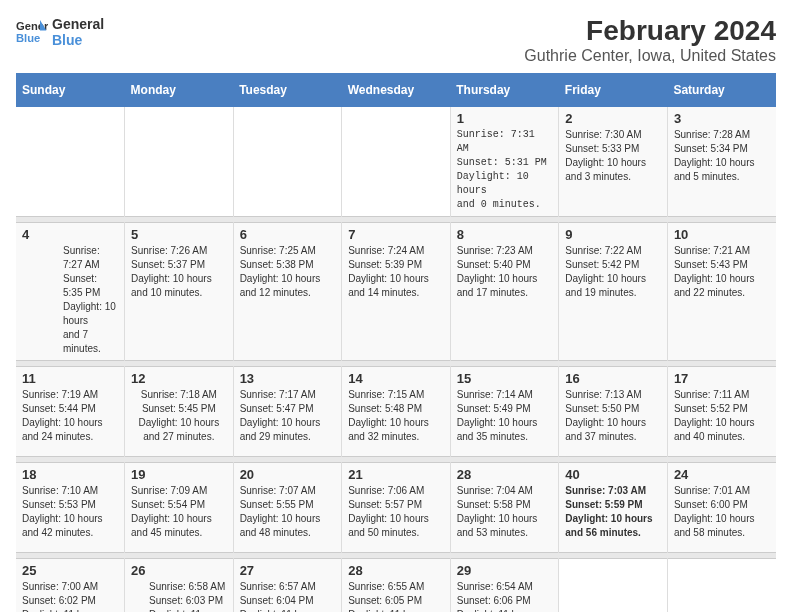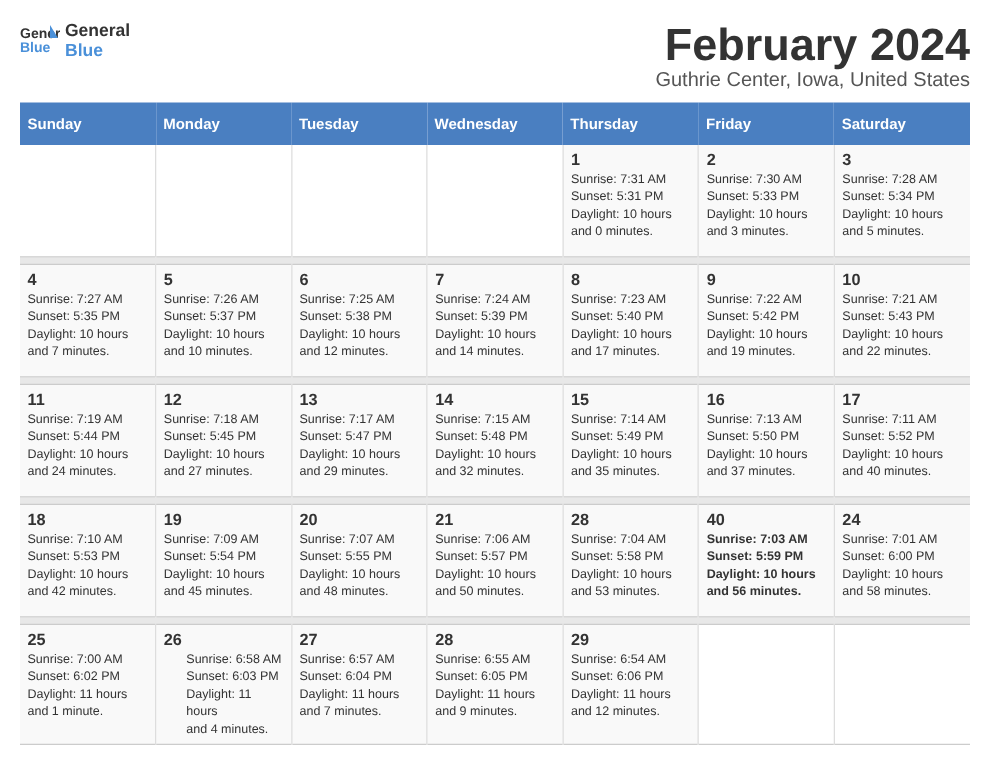--- a/index.html
+++ b/index.html
@@ -22,21 +22,21 @@
       gap: 4px;
     }
     .logo-icon {
       width: 32px;
       height: 32px;
     }
     .title-area {
       text-align: right;
     }
     .month-title {
-      font-size: 36px;
+      font-size: 28px;
       font-weight: bold;
       color: #333;
       line-height: 1.1;
     }
     .location-title {
       font-size: 16px;
       color: #555;
     }
     table {
       width: 100%;
@@ -132,21 +132,21 @@
       </tr>
   </thead>
   <tbody id="calendar-body">
   <tr>
         <td class="empty-cell"></td>
         <td class="empty-cell"></td>
         <td class="empty-cell"></td>
         <td class="empty-cell"></td>
         <td>
           <span class="day-num">1</span>
-          <div class="day-info" style="white-space: pre-line;">Sunrise: 7:31 AM
+          <div class="day-info" style="white-space: pre-line; font-family: Liberation Mono, monospace;">Sunrise: 7:31 AM
 Sunset: 5:31 PM
 Daylight: 10 hours
 and 0 minutes.</div>
         </td>
         <td>
           <span class="day-num">2</span>
           <div class="day-info" style="white-space: pre-line;">Sunrise: 7:30 AM
 Sunset: 5:33 PM
 Daylight: 10 hours
 and 3 minutes.</div>
@@ -158,21 +158,21 @@
 Daylight: 10 hours
 and 5 minutes.</div>
         </td>
       </tr>
       <tr class="row-separator">
         <td colspan="7"></td>
       </tr>
       <tr>
         <td>
           <span class="day-num">4</span>
-          <div class="day-info" style="white-space: pre-line;">Sunrise: 7:27 AM
+          <div class="day-info" style="white-space: pre-line; margin-left: 41px;">Sunrise: 7:27 AM
 Sunset: 5:35 PM
 Daylight: 10 hours
 and 7 minutes.</div>
         </td>
         <td>
           <span class="day-num">5</span>
           <div class="day-info" style="white-space: pre-line;">Sunrise: 7:26 AM
 Sunset: 5:37 PM
 Daylight: 10 hours
 and 10 minutes.</div>
@@ -219,21 +219,21 @@
       <tr>
         <td>
           <span class="day-num">11</span>
           <div class="day-info" style="white-space: pre-line;">Sunrise: 7:19 AM
 Sunset: 5:44 PM
 Daylight: 10 hours
 and 24 minutes.</div>
         </td>
         <td>
           <span class="day-num">12</span>
-          <div class="day-info" style="white-space: pre-line;">Sunrise: 7:18 AM
+          <div class="day-info" style="white-space: pre-line; text-align: center;">Sunrise: 7:18 AM
 Sunset: 5:45 PM
 Daylight: 10 hours
 and 27 minutes.</div>
         </td>
         <td>
           <span class="day-num">13</span>
           <div class="day-info" style="white-space: pre-line;">Sunrise: 7:17 AM
 Sunset: 5:47 PM
 Daylight: 10 hours
 and 29 minutes.</div>

